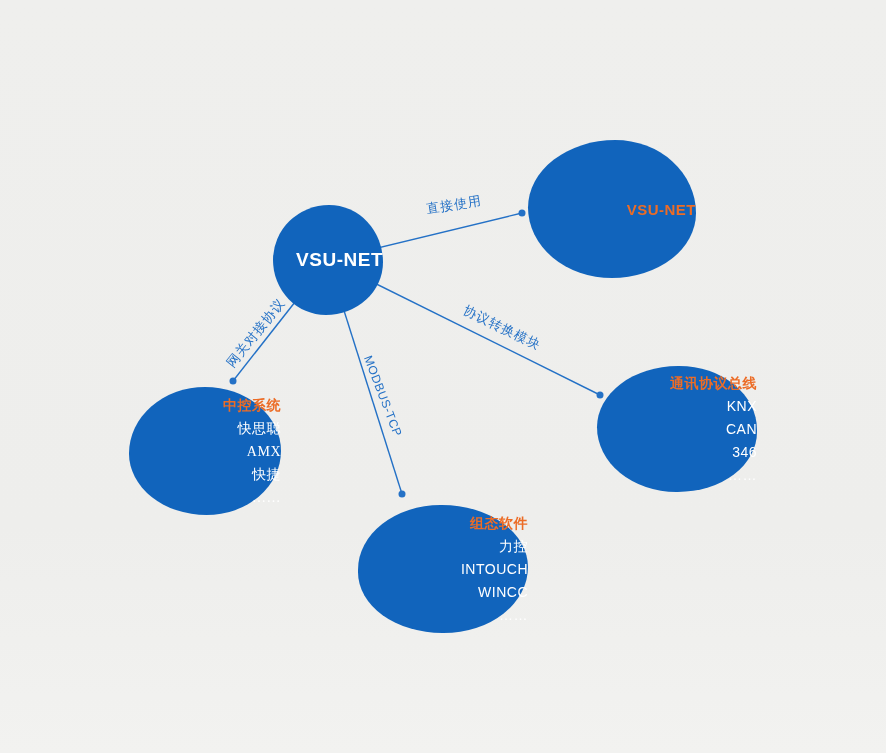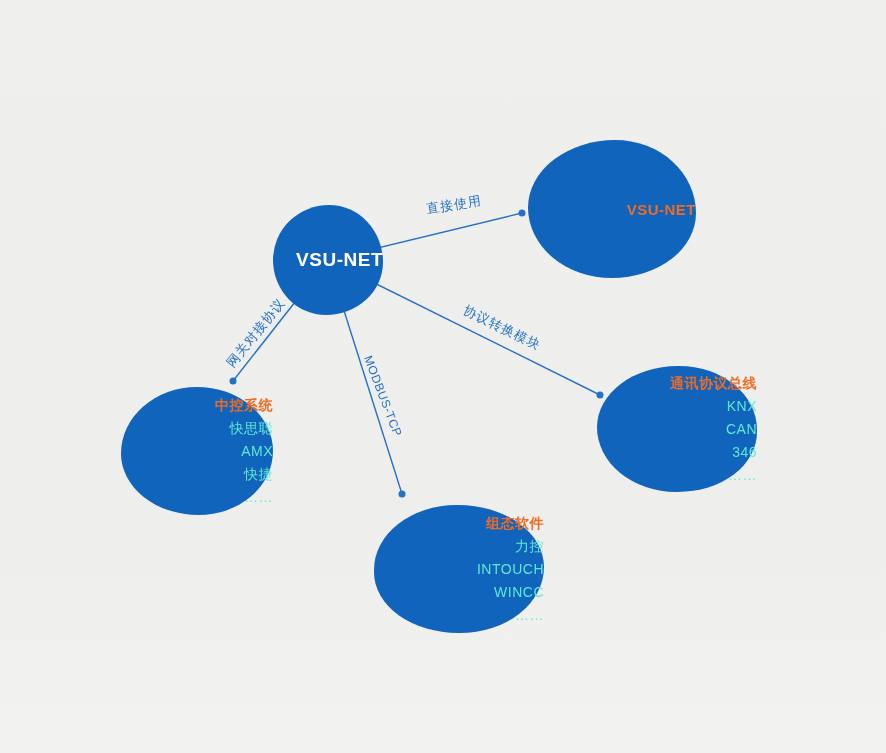--- a/index.html
+++ b/index.html
@@ -34,28 +34,29 @@
   .node-direct{
     left:528px;top:140px;width:168px;height:138px;
     border-radius:52% 48% 50% 50% / 49% 53% 47% 51%;
   }
   .node-title{
     font-size:14px;font-weight:bold;color:#ec6c26;
     line-height:23px;letter-spacing:.5px;
   }
   .node-direct .node-title{font-size:15px;}
   .node-item{
-    font-size:14px;color:#5eead4;line-height:23px;letter-spacing:.5px;
+    font-size:14px;color:#ffffff;line-height:23px;letter-spacing:.5px;
   }
   .node-central{
-    left:121px;top:387px;width:152px;height:128px;
+    left:129px;top:387px;width:152px;height:128px;
     border-radius:50% 50% 49% 51% / 52% 50% 50% 48%;
+    font-family:Liberation Serif, serif;
   }
   .node-scada{
-    left:374px;top:505px;width:170px;height:128px;
+    left:358px;top:505px;width:170px;height:128px;
     border-radius:49% 51% 50% 50% / 51% 49% 52% 48%;
   }
   .node-bus{
     left:597px;top:366px;width:160px;height:126px;
     border-radius:51% 49% 50% 50% / 49% 51% 48% 52%;
   }
   .edge-label{
     position:absolute;z-index:3;
     color:#2471c6;font-size:13px;letter-spacing:1px;
     white-space:nowrap;transform-origin:center center;

